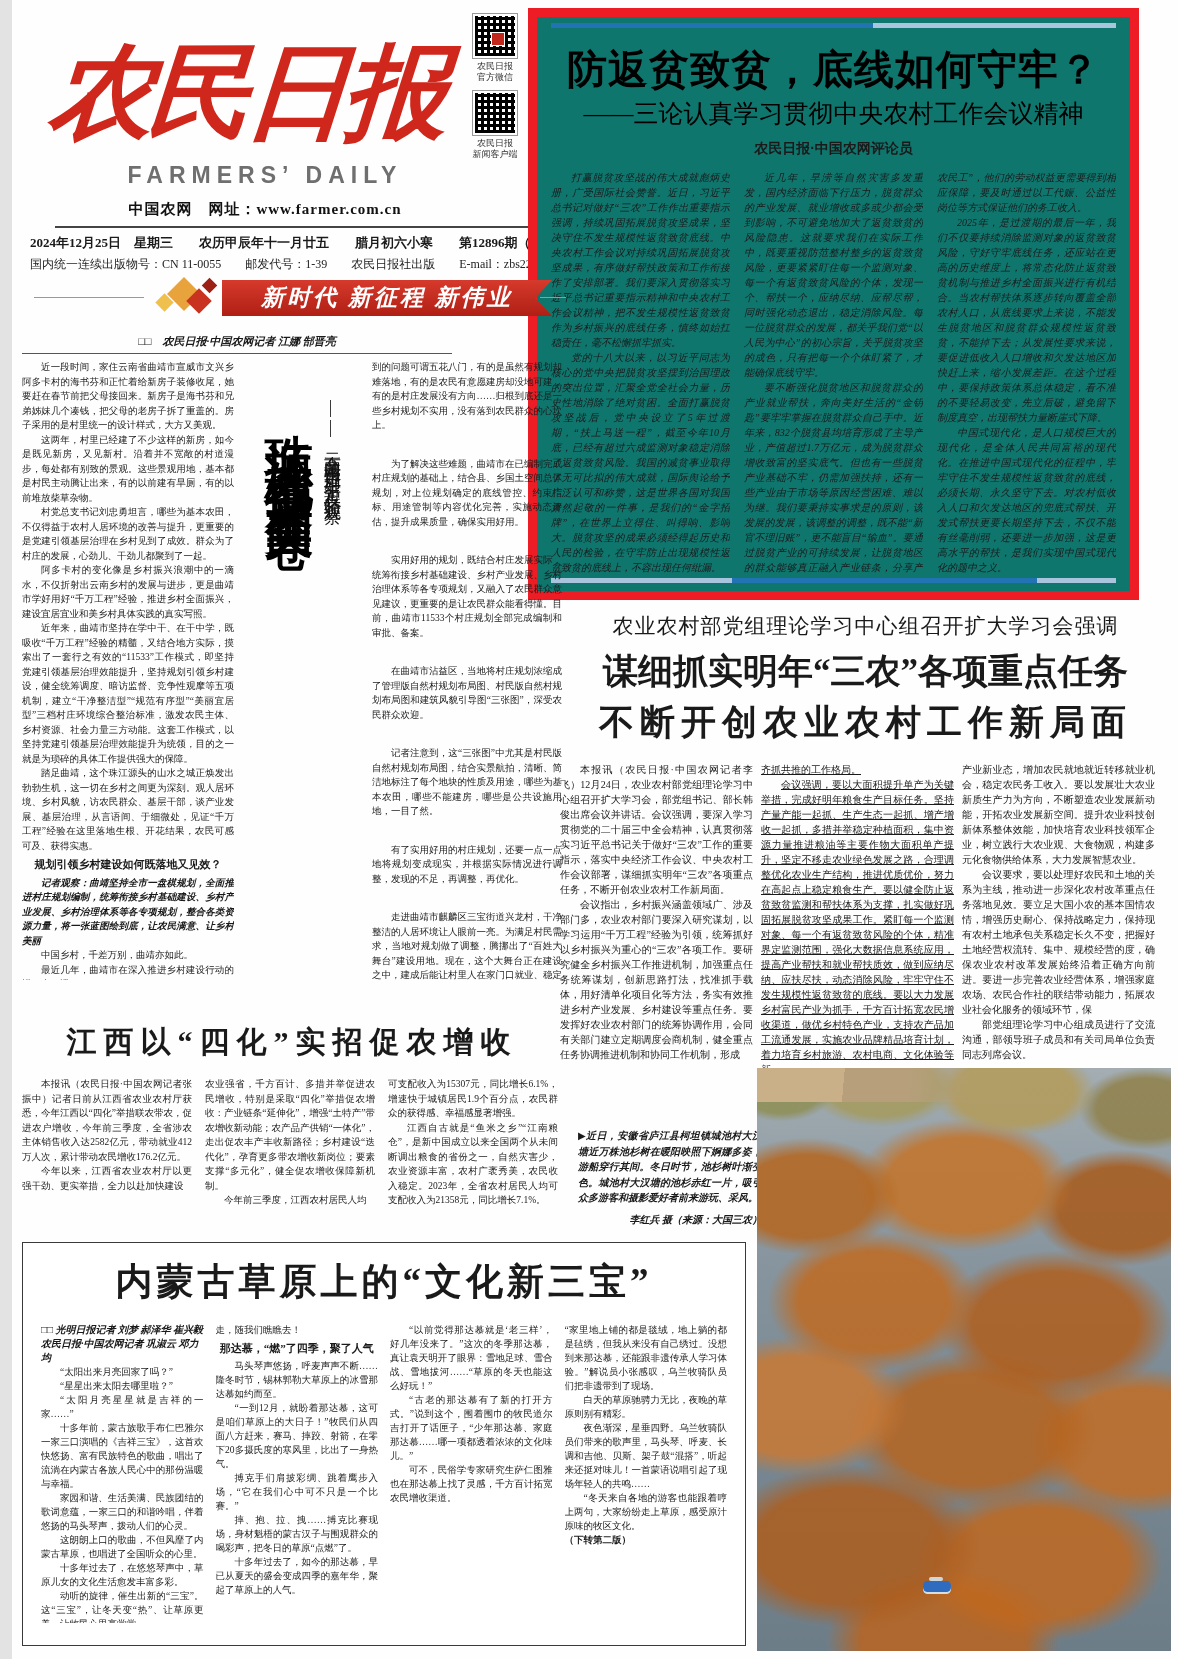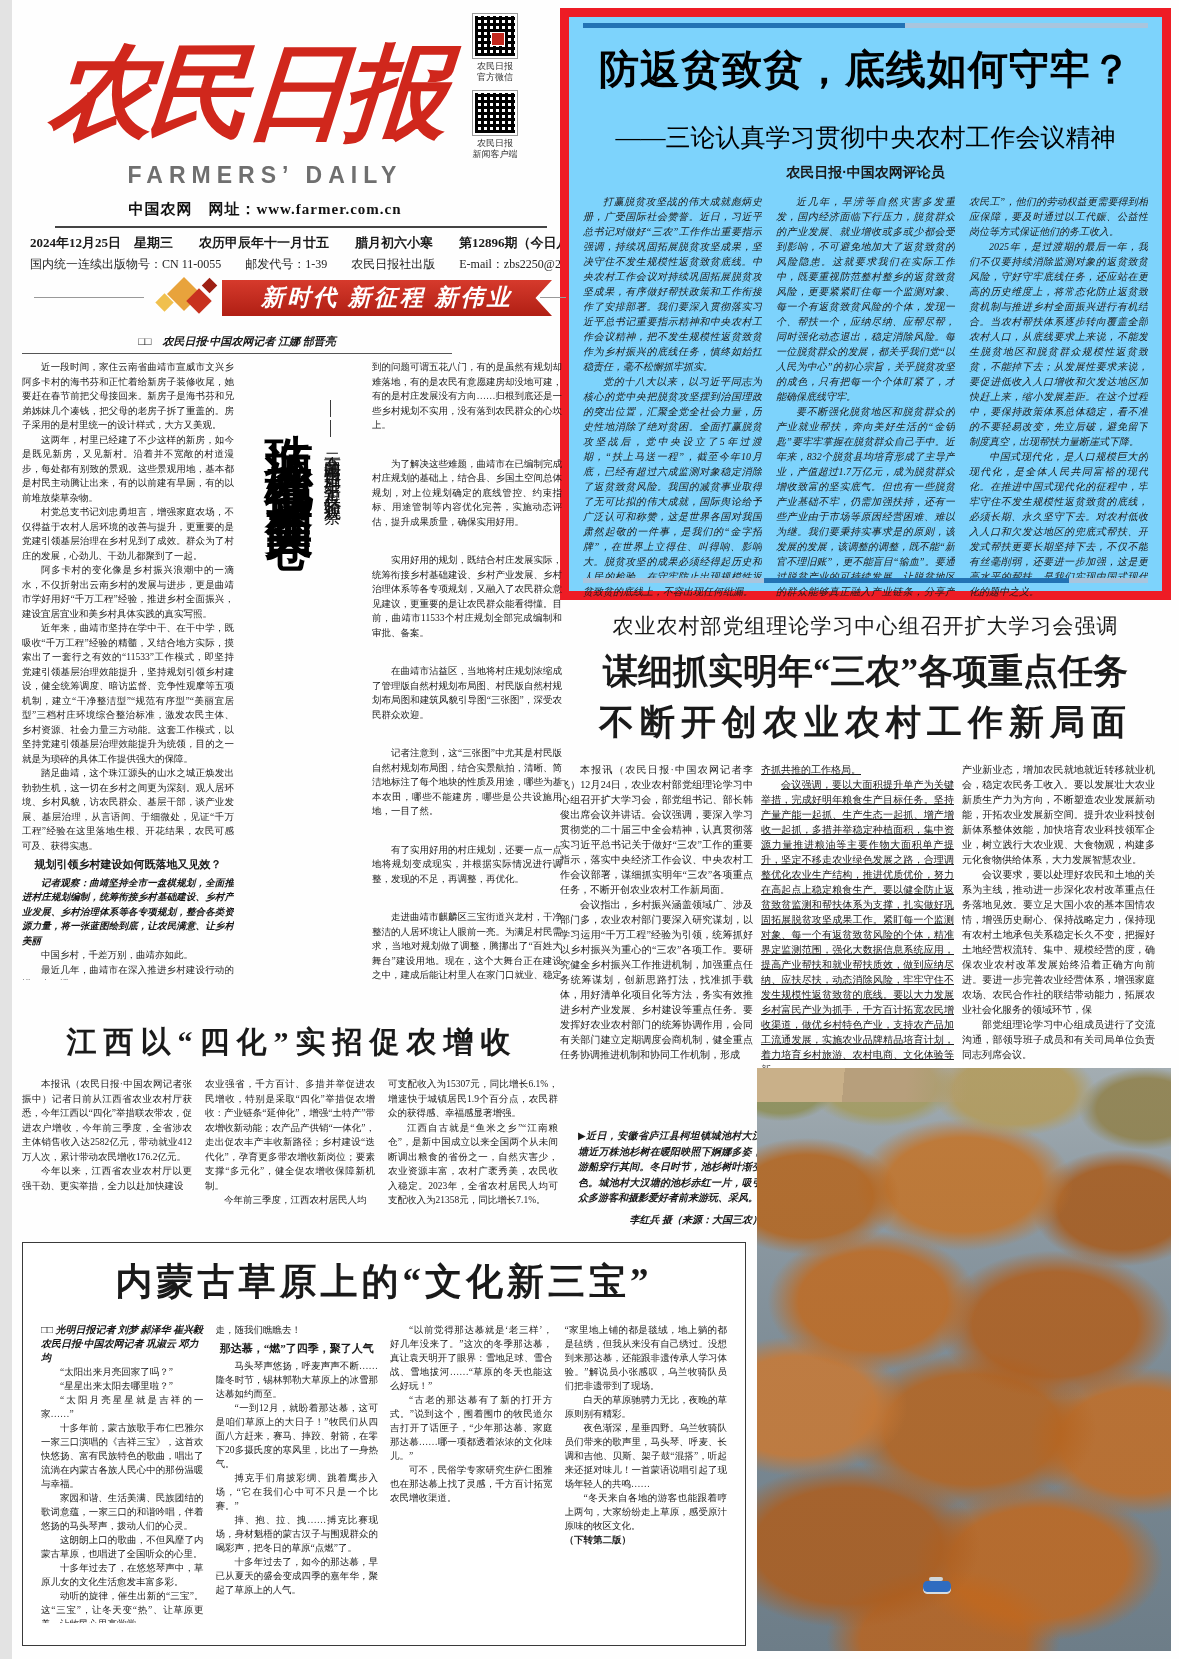--- a/index.html
+++ b/index.html
@@ -25,28 +25,28 @@
                font-size:12px; color:#222; white-space:nowrap; }
   .qr-col { position:absolute; left:432px; top:4px; width:66px; text-align:center; }
   .qr { position:relative; width:44px; height:44px; margin:0 auto; border:2px solid #fff; outline:1px solid #999;
         background:
           repeating-linear-gradient(0deg,#000 0 3px,transparent 3px 6px),
           repeating-linear-gradient(90deg,#000 0 3px,#fff 3px 6px); }
   .qr.logo::after { content:""; position:absolute; left:16px; top:16px; width:12px; height:12px; background:#c2271d; border:1px solid #fff; }
   .qr-label { font-size:9px; line-height:11px; color:#333; margin:3px 0 8px; }
 
   
-  .lead-box { position:absolute; left:560px; top:8px; width:611px; height:592px;
-              border:9px solid #ee1c25; background:#7dd3fc; padding:6px 14px 8px; }
+  .lead-box { position:absolute; left:528px; top:8px; width:611px; height:592px;
+              border:9px solid #ee1c25; background:#0f766e; padding:6px 14px 8px; }
   .accent-top { height:5px; background:linear-gradient(90deg,#2273b4 0 57%,#a9c5dd 57% 100%); margin-bottom:14px; }
   .accent-bottom { position:absolute; left:14px; right:14px; bottom:8px; height:5px;
                    background:linear-gradient(90deg,#a9c5dd 0 32%,#2273b4 32% 86%,#a9c5dd 86% 100%); }
   .lead-head { text-align:center; font-family:"Liberation Sans","DejaVu Sans",sans-serif;
                font-size:40px; font-weight:900; letter-spacing:1px; color:#000; }
-  .lead-sub  { text-align:center; font-size:25px; margin-top:24px; color:#000; }
+  .lead-sub  { text-align:center; font-size:25px; margin-top:0; color:#000; }
   .lead-by   { text-align:center; font-family:"Liberation Sans","DejaVu Sans",sans-serif;
                font-size:14px; font-weight:bold; margin-top:10px; }
   .lead-cols { display:flex; gap:14px; margin-top:12px; height:404px; overflow:hidden; }
   .lead-col  { width:185px; font-size:10px; line-height:15px; font-style:italic; text-align:justify; overflow:hidden; }
 
   .para { text-indent:2em; }
   .no-indent { text-indent:0; }
   .subhead-inline { font-weight:bold; text-indent:0; text-align:center; font-size:11px; margin:4px 0; }
   .byline-inline { font-weight:bold; font-style:italic; text-indent:0; text-align:center; }
   .kai { font-style:italic; font-weight:bold; }
@@ -191,21 +191,21 @@
       <span class="dia dia3"></span>
       <span class="dia dia4"></span>
       <div class="ribbon">新时代 新征程 新伟业</div>
       <div class="banner-line-r"></div>
     </div>
     <div class="zhu-byline">□□　农民日报·中国农网记者 江娜 郜晋亮</div>
     <div class="zhu-body">
       <div class="zhu-col1">
           <p class="para">近一段时间，家住云南省曲靖市宣威市文兴乡阿多卡村的海书芬和正忙着给新房子装修收尾，她要赶在春节前把父母接回来。新房子是海书芬和兄弟姊妹几个凑钱，把父母的老房子拆了重盖的。房子采用的是村里统一的设计样式，大方又美观。</p>
           <p class="para">这两年，村里已经建了不少这样的新房，如今是既见新房，又见新村。沿着并不宽敞的村道漫步，每处都有别致的景观。这些景观用地，基本都是村民主动腾让出来，有的以前建有旱厕，有的以前堆放柴草杂物。</p>
-          <p class="para">村党总支书记刘忠勇坦言，增强家庭农场，不仅得益于农村人居环境的改善与提升，更重要的是党建引领基层治理在乡村见到了成效。群众为了村庄的发展，心劲儿、干劲儿都聚到了一起。</p>
+          <p class="para">村党总支书记刘忠勇坦言，哪些为基本农田，不仅得益于农村人居环境的改善与提升，更重要的是党建引领基层治理在乡村见到了成效。群众为了村庄的发展，心劲儿、干劲儿都聚到了一起。</p>
           <p class="para">阿多卡村的变化像是乡村振兴浪潮中的一滴水，不仅折射出云南乡村的发展与进步，更是曲靖市学好用好“千万工程”经验，推进乡村全面振兴，建设宜居宜业和美乡村具体实践的真实写照。</p>
           <p class="para">近年来，曲靖市坚持在学中干、在干中学，既吸收“千万工程”经验的精髓，又结合地方实际，摸索出了一套行之有效的“11533”工作模式，即坚持党建引领基层治理效能提升，坚持规划引领乡村建设，健全统筹调度、暗访监督、竞争性观摩等五项机制，建立“干净整洁型”“规范有序型”“美丽宜居型”三档村庄环境综合整治标准，激发农民主体、乡村资源、社会力量三方动能。这套工作模式，以坚持党建引领基层治理效能提升为统领，目的之一就是为琐碎的具体工作提供强大的保障。</p>
           <p class="para">踏足曲靖，这个珠江源头的山水之城正焕发出勃勃生机，这一切在乡村之间更为深刻。观人居环境、乡村风貌，访农民群众、基层干部，谈产业发展、基层治理，从言语间、于细微处，见证“千万工程”经验在这里落地生根、开花结果，农民可感可及、获得实惠。</p>
           <p class="subhead-inline">规划引领乡村建设如何既落地又见效？</p>
           <p class="para kai">记者观察：曲靖坚持全市一盘棋规划，全面推进村庄规划编制，统筹衔接乡村基础建设、乡村产业发展、乡村治理体系等各专项规划，整合各类资源力量，将一张蓝图绘到底，让农民满意、让乡村美丽</p>
           <p class="para">中国乡村，千差万别，曲靖亦如此。</p>
           <p class="para">最近几年，曲靖市在深入推进乡村建设行动的进程中，遇</p>
         </div>
       <div class="vhead">
         <div class="vtitle">珠源大地铺展和美画卷</div>

